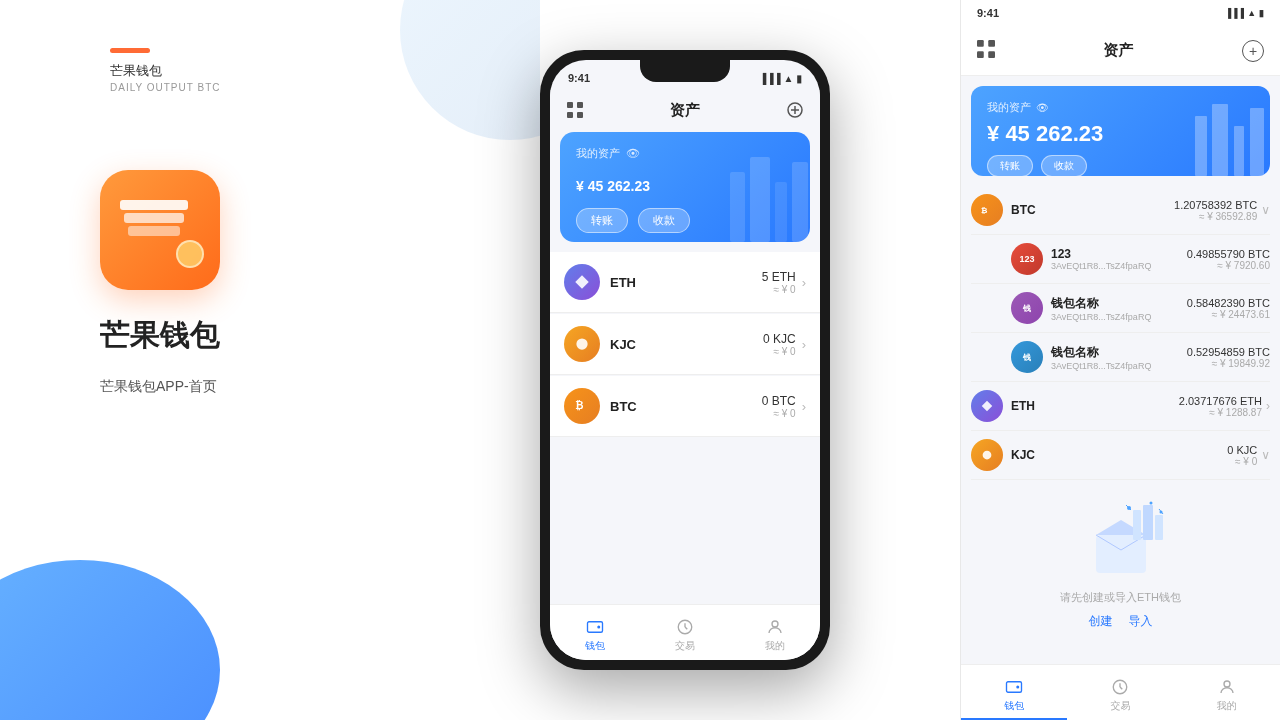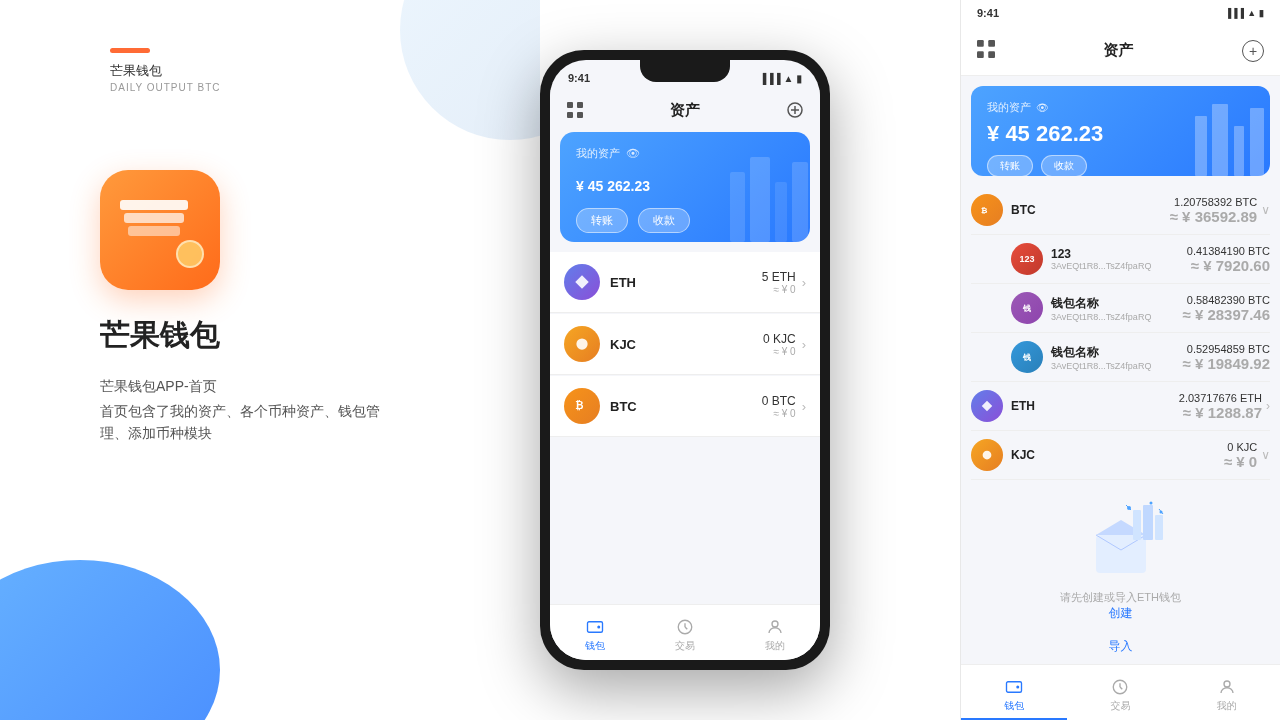--- a/index.html
+++ b/index.html
@@ -398,38 +398,38 @@
       font-weight: bold;
       font-size: 11px;
       color: #fff;
       flex-shrink: 0;
     }
     .right-coin-info { flex: 1; }
     .right-coin-name { font-size: 12px; font-weight: 600; color: #222; }
     .right-coin-addr { font-size: 9px; color: #aaa; }
     .right-coin-balance { text-align: right; }
     .right-coin-bal-main { font-size: 11px; color: #333; font-weight: 500; }
-    .right-coin-bal-approx { font-size: 15px; color: #aaa; font-weight: bold; }
+    .right-coin-bal-approx { font-size: 10px; color: #aaa; }
     .right-coin-arrow { color: #bbb; font-size: 12px; margin-left: 4px; }
 
     
     .empty-state {
       display: flex;
       flex-direction: column;
       align-items: center;
       padding: 20px 10px 10px;
       text-align: center;
     }
     .empty-illustration {
       width: 100px; height: 80px;
       margin-bottom: 10px;
       position: relative;
     }
-    .empty-text { font-size: 11px; color: #aaa; }
-    .empty-links { display: flex; gap: 16px; flex-direction: column; }
+    .empty-text { font-size: 11px; color: #aaa; margin-bottom: 8px; }
+    .empty-links { display: flex; gap: 16px; }
     .empty-link { font-size: 12px; color: #2979ff; cursor: pointer; }
 
     
     .right-bottom-nav {
       position: absolute;
       bottom: 0; left: 0; right: 0;
       height: 56px;
       background: #fff;
       border-top: 1px solid #eee;
       display: flex;
@@ -469,24 +469,20 @@
         <div class="wallet-layer wl1"></div>
         <div class="wallet-layer wl2"></div>
         <div class="wallet-layer wl3"></div>
       </div>
       <div class="wallet-circle"></div>
     </div>
   </div>
 
   <div class="app-title">芒果钱包</div>
   <div class="app-desc1">芒果钱包APP-首页</div>
-  <div class="app-desc2">
-    <span>首页包含了我的资产、各个币种资产、钱包管</span><br>
-    <span>理、添加币种模块</span>
-  </div>
 
   <div class="blue-blob"></div>
 </div>
 
 <div class="phone-section">
   <div class="phone-frame">
     <div class="phone-screen">
       <div class="phone-notch"></div>
 
       <div class="phone-status-bar">
@@ -685,36 +681,36 @@
 
     <div class="right-coin-item" style="padding-left:40px">
       <div class="right-coin-logo" style="background:linear-gradient(135deg,#e74c3c,#c0392b);margin-right:8px">
         <span style="font-size:9px;color:white;font-weight:bold">123</span>
       </div>
       <div class="right-coin-info">
         <div class="right-coin-name">123</div>
         <div class="right-coin-addr">3AvEQt1R8...TsZ4fpaRQ</div>
       </div>
       <div class="right-coin-balance">
-        <div class="right-coin-bal-main">0.41384190 BTC</div>
+        <div class="right-coin-bal-main">0.49855790 BTC</div>
         <div class="right-coin-bal-approx">≈ ¥ 7920.60</div>
       </div>
     </div>
 
     <div class="right-coin-item" style="padding-left:40px">
       <div class="right-coin-logo" style="background:linear-gradient(135deg,#9b59b6,#8e44ad);margin-right:8px">
         <span style="font-size:8px;color:white">钱</span>
       </div>
       <div class="right-coin-info">
         <div class="right-coin-name">钱包名称</div>
         <div class="right-coin-addr">3AvEQt1R8...TsZ4fpaRQ</div>
       </div>
       <div class="right-coin-balance">
         <div class="right-coin-bal-main">0.58482390 BTC</div>
-        <div class="right-coin-bal-approx">≈ ¥ 28397.46</div>
+        <div class="right-coin-bal-approx">≈ ¥ 24473.61</div>
       </div>
     </div>
 
     <div class="right-coin-item" style="padding-left:40px">
       <div class="right-coin-logo" style="background:linear-gradient(135deg,#3498db,#2980b9);margin-right:8px">
         <span style="font-size:8px;color:white">钱</span>
       </div>
       <div class="right-coin-info">
         <div class="right-coin-name">钱包名称</div>
         <div class="right-coin-addr">3AvEQt1R8...TsZ4fpaRQ</div>

